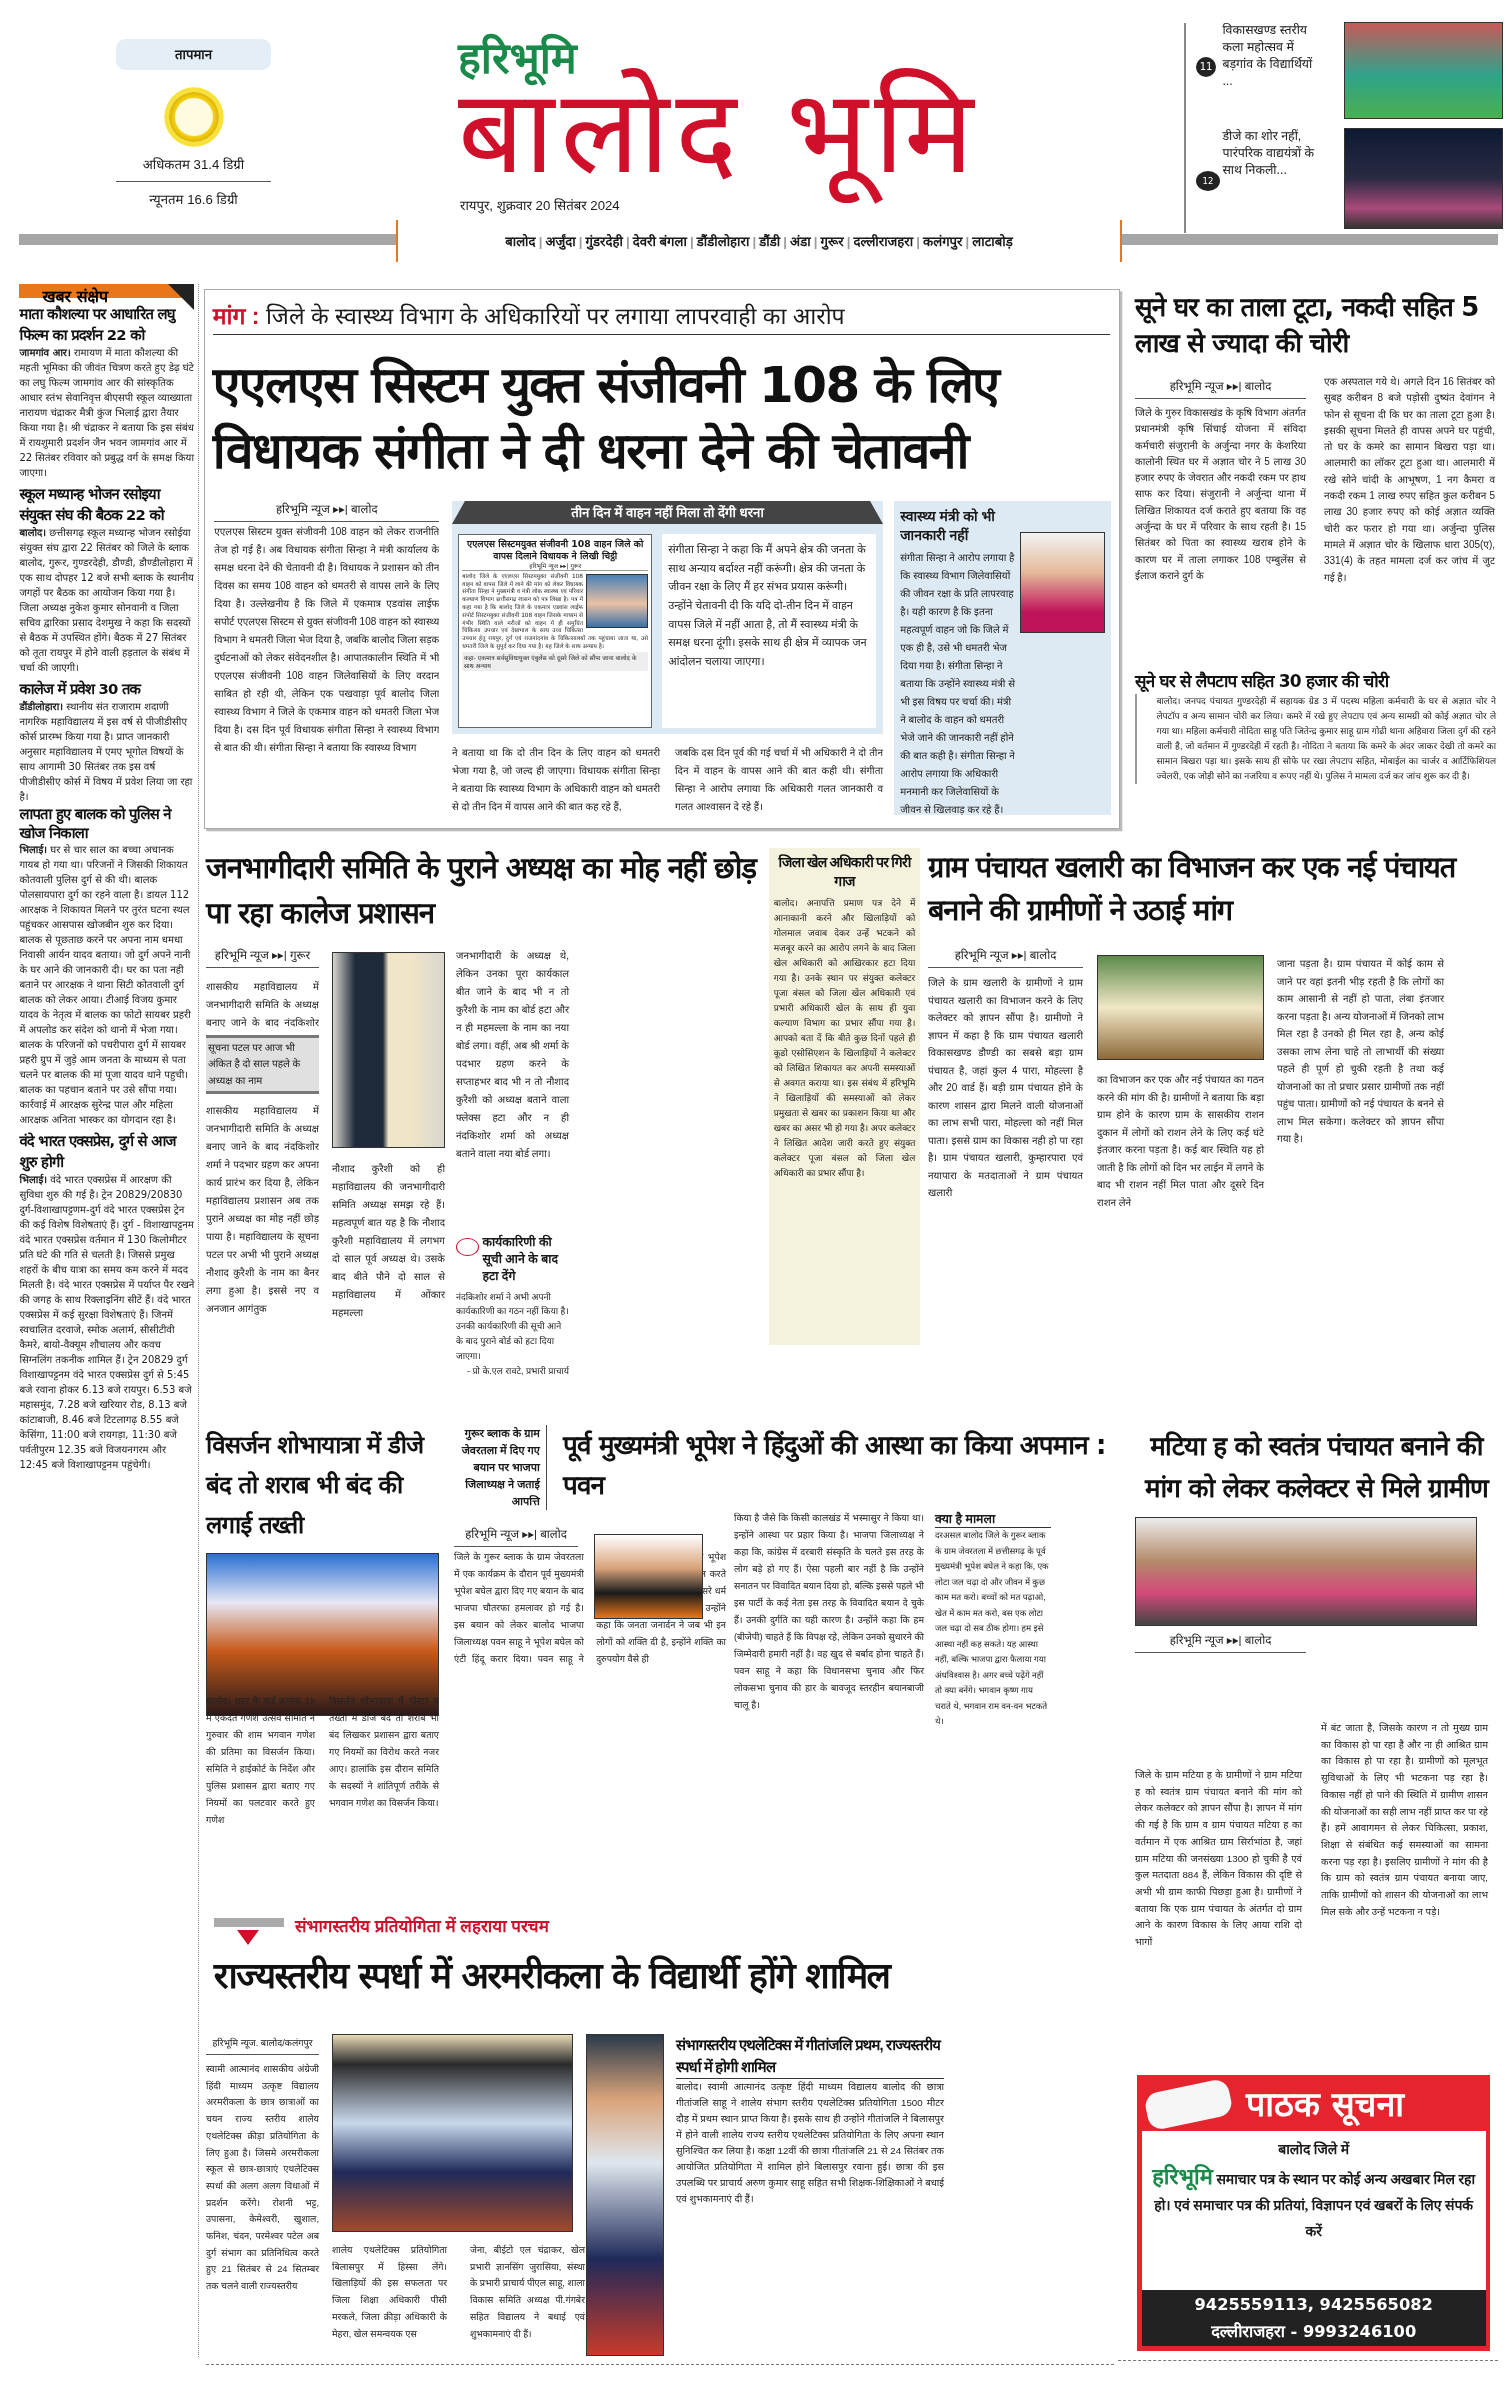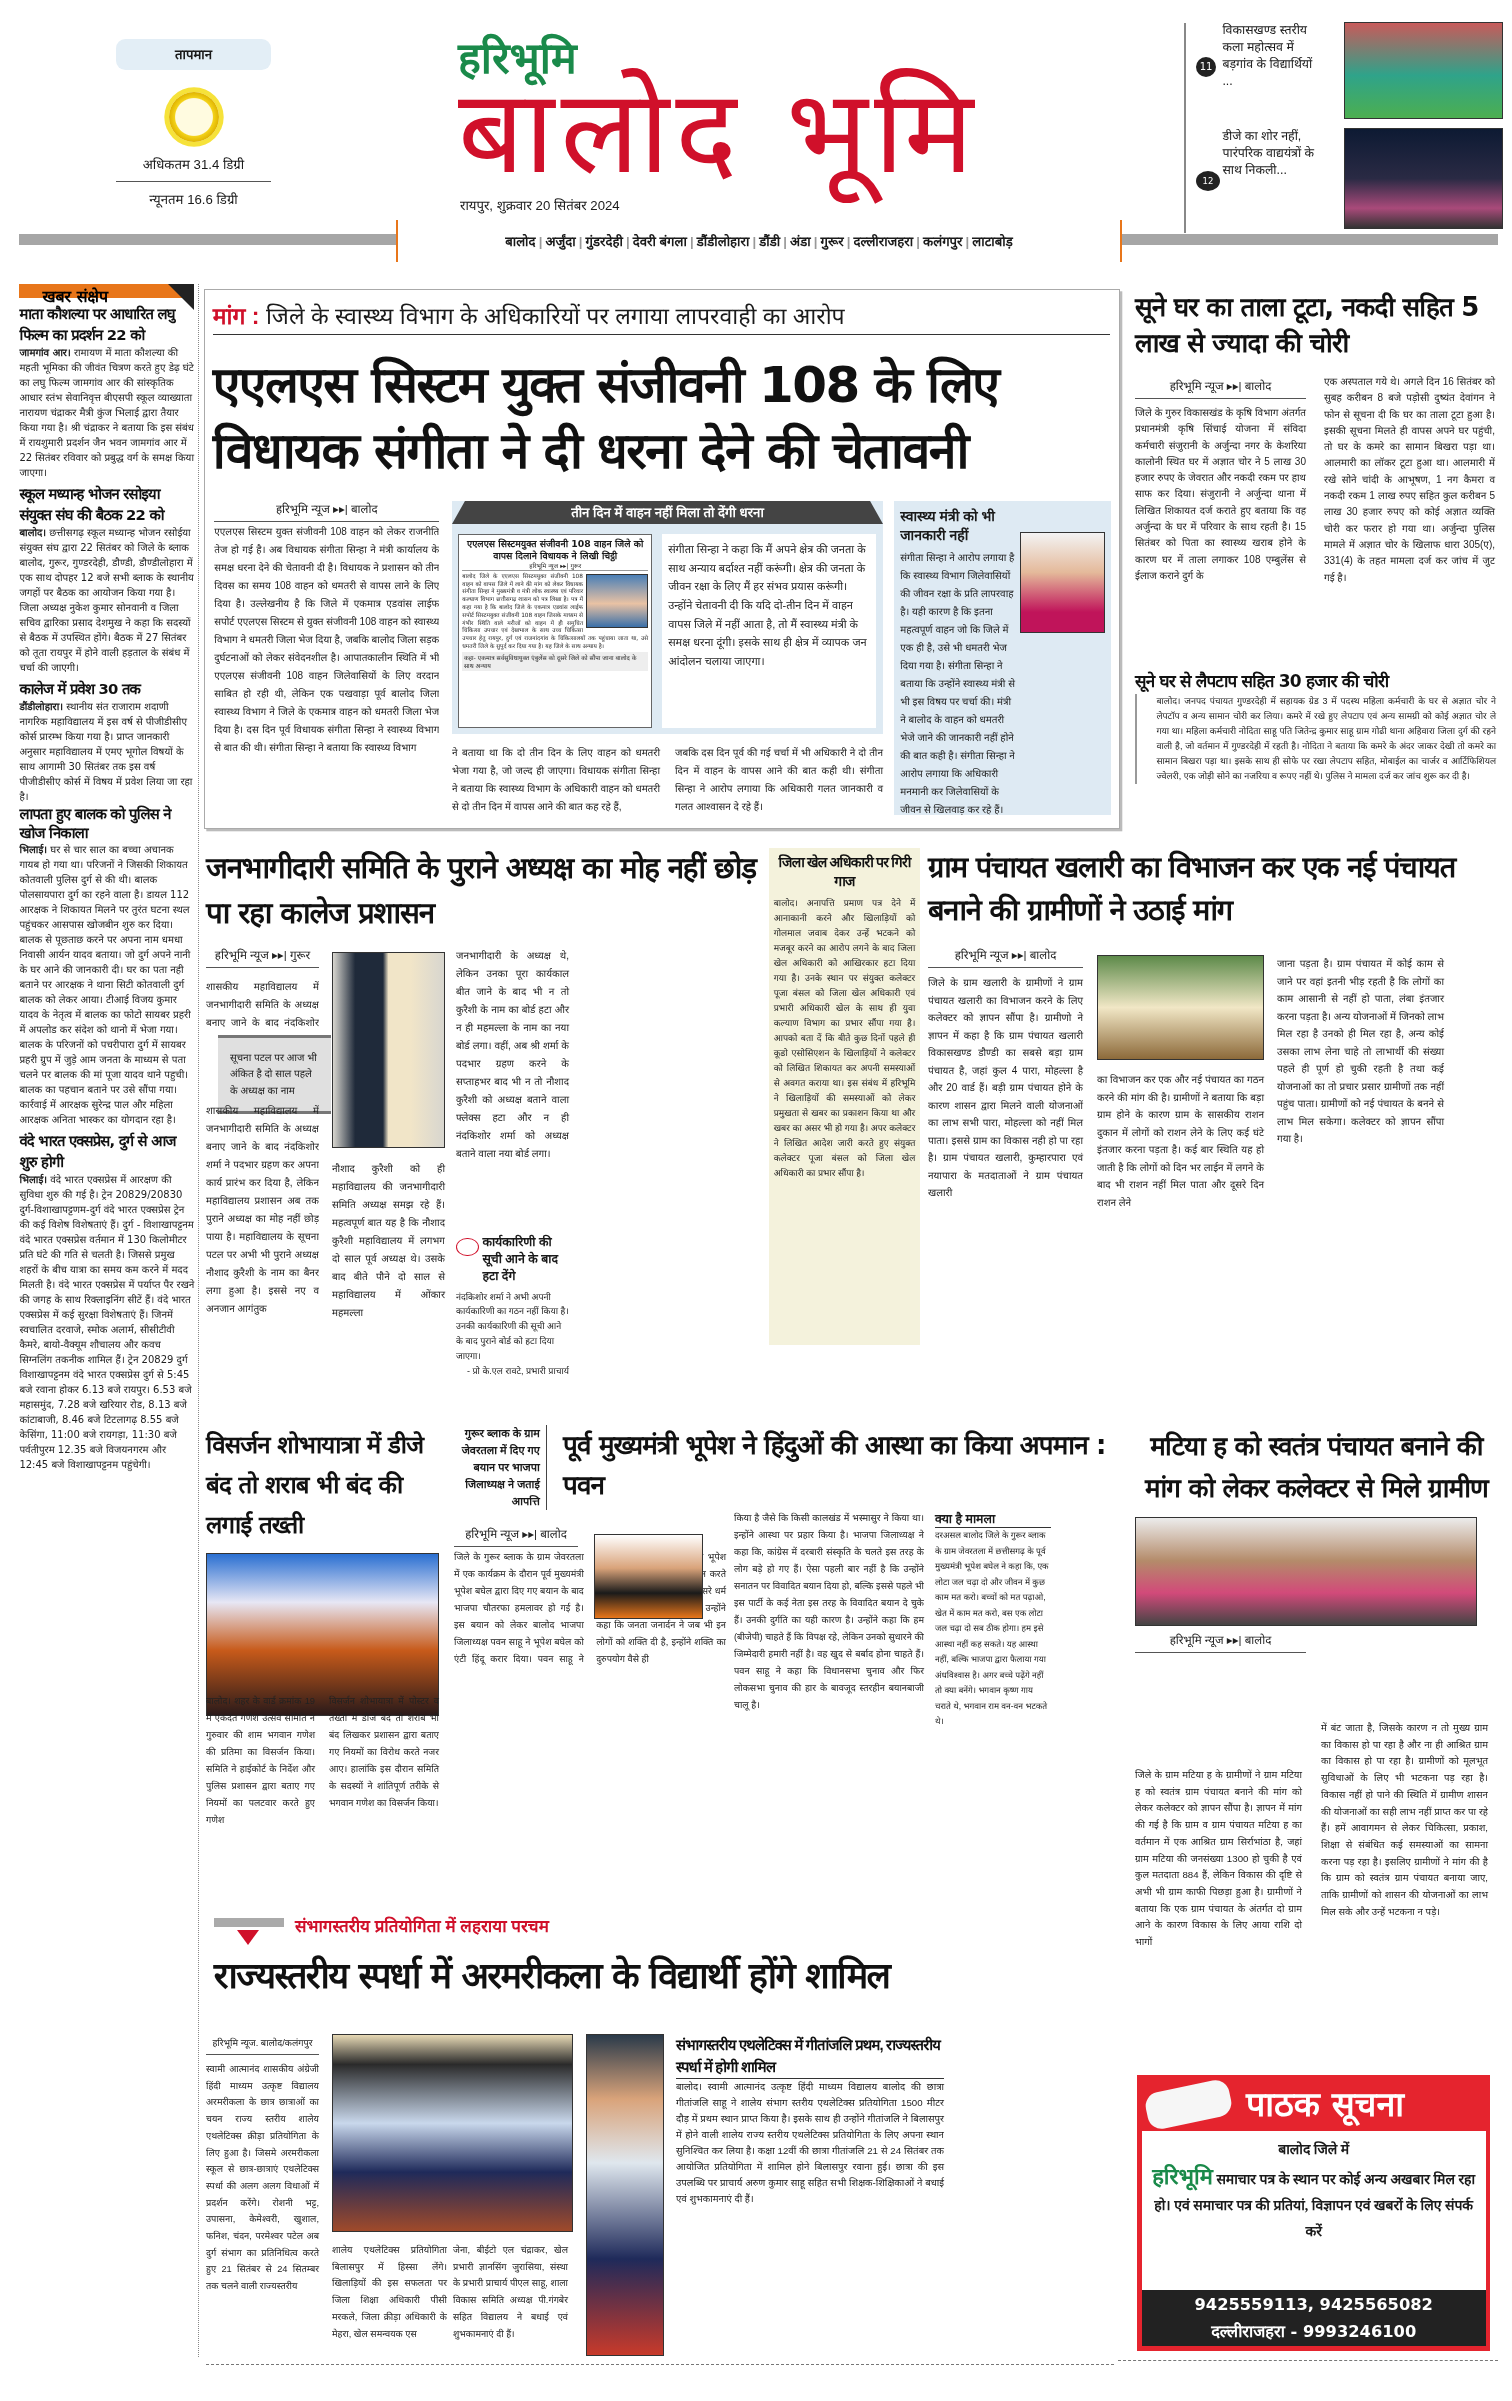--- a/index.html
+++ b/index.html
@@ -135,21 +135,21 @@
 </div>
 <div class="abs" style="left:1135px;top:669px;width:361px;">
   <div class="hl" style="font-size:17px;line-height:25px;letter-spacing:-0.8px">सूने घर से लैपटाप सहित 30 हजार की चोरी</div>
   <div class="cond" style="font-size:9px;line-height:15px;padding-left:19.4px;border-left:2.3px solid #999">बालोद। जनपद पंचायत गुण्डरदेही में सहायक ग्रेड 3 में पदस्थ महिला कर्मचारी के घर से अज्ञात चोर ने लेपटॉप व अन्य सामान चोरी कर लिया। कमरे में रखे हुए लेपटाप एवं अन्य सामग्री को कोई अज्ञात चोर ले गया था। महिला कर्मचारी नोदिता साहू पति जितेन्द्र कुमार साहू ग्राम गोढी थाना अहिवारा जिला दुर्ग की रहने वाली है, जो वर्तमान में गुण्डरदेही में रहती है। नोदिता ने बताया कि कमरे के अंदर जाकर देखी तो कमरे का सामान बिखरा पड़ा था। इसके साथ ही सोफे पर रखा लेपटाप सहित, मोबाईल का चार्जर व आर्टिफिशियल ज्वेलरी, एक जोड़ी सोने का नजरिया व रूपए नहीं थे। पुलिस ने मामला दर्ज कर जांच शुरू कर दी है।</div>
 </div>
 
 <div class="abs" style="left:206px;top:846px;width:563px;height:559px">
   <div class="hl" style="font-size:29.5px;line-height:45px;letter-spacing:-1.2px">जनभागीदारी समिति के पुराने अध्यक्ष का मोह नहीं छोड़ पा रहा कालेज प्रशासन</div>
   <div class="byline" style="position:absolute;left:0;top:101px;width:113px">हरिभूमि न्यूज ▸▸| गुरूर</div>
   <div class="cond" style="position:absolute;left:0;top:132px;width:113px;font-size:10px;line-height:18px;height:54px;overflow:hidden"><span>शासकीय महाविद्यालय में जनभागीदारी समिति के अध्यक्ष बनाए जाने के बाद नंदकिशोर शर्मा ने पदभार ग्रहण कर अपना कार्य प्रारंभ कर दिया है, लेकिन महाविद्यालय प्रशासन अब तक पुराने अध्यक्ष का मोह नहीं छोड़ पाया है। महाविद्यालय के सूचना पटल पर अभी भी पुराने अध्यक्ष नौशाद कुरैशी के नाम का बैनर लगा हुआ है। इससे नए व अनजान आगंतुक</span></div>
-  <div style="position:absolute;left:12px;top:189px;width:113px;background:#e0e0e0;border-top:3.1px solid #777;border-bottom:3.1px solid #777;padding:12px;font-family:'Liberation Sans',sans-serif;font-size:10px;line-height:16.3px">
+  <div style="position:absolute;left:0;top:189px;width:113px;background:#e0e0e0;border-top:3.1px solid #777;border-bottom:3.1px solid #777;padding:2px;font-family:'Liberation Sans',sans-serif;font-size:10px;line-height:16.3px">
     <span>सूचना पटल पर आज भी अंकित है दो साल पहले के अध्यक्ष का नाम</span>
   </div>
   <div class="cond" style="position:absolute;left:0;top:256px;width:113px;font-size:10px;line-height:18px;height:303px;overflow:hidden">शासकीय महाविद्यालय में जनभागीदारी समिति के अध्यक्ष बनाए जाने के बाद नंदकिशोर शर्मा ने पदभार ग्रहण कर अपना कार्य प्रारंभ कर दिया है, लेकिन महाविद्यालय प्रशासन अब तक पुराने अध्यक्ष का मोह नहीं छोड़ पाया है। महाविद्यालय के सूचना पटल पर अभी भी पुराने अध्यक्ष नौशाद कुरैशी के नाम का बैनर लगा हुआ है। इससे नए व अनजान आगंतुक</div>
   <div class="photo" style="position:absolute;left:126px;top:106px;width:113px;height:196px;background:linear-gradient(90deg,#d8d6cf,#1f2a3a 20%,#1f2a3a 45%,#f1e5c8 50%,#f1e5c8 70%,#d8d6cf)"></div>
   <div class="cond" style="position:absolute;left:126px;top:314px;width:113px;font-size:10px;line-height:18px">नौशाद कुरैशी को ही महाविद्यालय की जनभागीदारी समिति अध्यक्ष समझ रहे हैं। महत्वपूर्ण बात यह है कि नौशाद कुरैशी महाविद्यालय में लगभग दो साल पूर्व अध्यक्ष थे। उसके बाद बीते पौने दो साल से महाविद्यालय में ओंकार महमल्ला</div>
   <div class="cond" style="position:absolute;left:250px;top:101px;width:113px;font-size:10px;line-height:18px">जनभागीदारी के अध्यक्ष थे, लेकिन उनका पूरा कार्यकाल बीत जाने के बाद भी न तो कुरैशी के नाम का बोर्ड हटा और न ही महमल्ला के नाम का नया बोर्ड लगा। वहीं, अब श्री शर्मा के पदभार ग्रहण करने के सप्ताहभर बाद भी न तो नौशाद कुरैशी को अध्यक्ष बताने वाला फ्लेक्स हटा और न ही नंदकिशोर शर्मा को अध्यक्ष बताने वाला नया बोर्ड लगा।</div>
   <div style="position:absolute;left:250px;top:388px;width:113px">
     <div style="position:absolute;left:0;top:3.9px;width:23px;height:18.6px;border:1.6px solid #d0102a;border-radius:50%"></div>
     <div style="margin-left:26.4px;font-family:'Liberation Sans',sans-serif;font-weight:bold;font-size:12.4px;line-height:17px">कार्यकारिणी की सूची आने के बाद हटा देंगे</div>
     <div style="font-family:'Liberation Sans',sans-serif;font-size:9px;line-height:14.8px;margin-top:4.7px">नंदकिशोर शर्मा ने अभी अपनी कार्यकारिणी का गठन नहीं किया है। उनकी कार्यकारिणी की सूची आने के बाद पुराने बोर्ड को हटा दिया जाएगा।</div>
@@ -201,21 +201,21 @@
 
 <div class="abs" style="left:206px;top:1910px;width:908px;">
   <div style="position:absolute;left:7.8px;top:7.8px;width:70px;height:9.3px;background:#aaa"></div>
   <div style="position:absolute;left:31px;top:20px;border-left:11px solid transparent;border-right:11px solid transparent;border-top:15.5px solid #d0102a"></div>
   <div style="position:absolute;left:89px;top:3.9px;font-family:'Liberation Sans',sans-serif;font-weight:bold;color:#d0102a;font-size:17px">संभागस्तरीय प्रतियोगिता में लहराया परचम</div>
   <div class="hl" style="position:absolute;left:7.8px;top:39px;font-size:36px;line-height:54px;letter-spacing:-1.6px">राज्यस्तरीय स्पर्धा में अरमरीकला के विद्यार्थी होंगे शामिल</div>
   <div class="byline" style="position:absolute;left:0;top:126px;width:113px;font-size:9.3px">हरिभूमि न्यूज. बालोद/कलंगपुर</div>
   <div class="cond" style="position:absolute;left:0;top:151px;width:113px;font-size:9.3px;line-height:16.7px">स्वामी आत्मानंद शासकीय अंग्रेजी हिंदी माध्यम उत्कृष्ट विद्यालय अरमरीकला के छात्र छात्राओं का चयन राज्य स्तरीय शालेय एथलेटिक्स क्रीड़ा प्रतियोगिता के लिए हुआ है। जिसमे अरमरीकला स्कूल से छात्र-छात्राएं एथलेटिक्स स्पर्धा की अलग अलग विधाओं में प्रदर्शन करेंगे। रोशनी भट्ट, उपासना, केमेश्वरी, खुशाल, फनिश, चंदन, परमेश्वर पटेल अब दुर्ग संभाग का प्रतिनिधित्व करते हुए 21 सितंबर से 24 सितम्बर तक चलने वाली राज्यस्तरीय</div>
   <div class="photo" style="position:absolute;left:126px;top:124px;width:241px;height:198px;background:linear-gradient(180deg,#e7d9b5,#2a2a2a 15%,#c9d8ec 45%,#1f2a5a 70%,#a04a2a)"></div>
   <div class="cond" style="position:absolute;left:126px;top:332px;width:115px;font-size:9.3px;line-height:16.7px">शालेय एथलेटिक्स प्रतियोगिता बिलासपुर में हिस्सा लेंगे। खिलाड़ियों की इस सफलता पर जिला शिक्षा अधिकारी पीसी मरकले, जिला क्रीड़ा अधिकारी के मेहरा, खेल समन्वयक एस</div>
-  <div class="cond" style="position:absolute;left:247px;top:332px;width:115px;font-size:9.3px;line-height:16.7px">जेना, बीईटो एल चंद्राकर, खेल प्रभारी ज्ञानसिंग जुरासिया, संस्था के प्रभारी प्राचार्य पीएल साहू, शाला विकास समिति अध्यक्ष पी.गंगबेर सहित विद्यालय ने बधाई एवं शुभकामनाएं दी हैं।</div>
+  <div class="cond" style="position:absolute;left:264px;top:332px;width:115px;font-size:9.3px;line-height:16.7px">जेना, बीईटो एल चंद्राकर, खेल प्रभारी ज्ञानसिंग जुरासिया, संस्था के प्रभारी प्राचार्य पीएल साहू, शाला विकास समिति अध्यक्ष पी.गंगबेर सहित विद्यालय ने बधाई एवं शुभकामनाएं दी हैं।</div>
   <div class="photo" style="position:absolute;left:380px;top:124px;width:78px;height:322px;background:linear-gradient(180deg,#2a3a4a,#d9a37a 20%,#dfe7ee 40%,#1f2a5a 70%,#c83a2a)"></div>
   <div style="position:absolute;left:470px;top:124px;width:268px">
     <div class="hl" style="font-size:14.8px;line-height:22px;border-bottom:1.6px solid #333;font-family:'Liberation Sans',sans-serif">संभागस्तरीय एथलेटिक्स में गीतांजलि प्रथम, राज्यस्तरीय स्पर्धा में होगी शामिल</div>
     <div class="cond" style="font-size:9.7px;line-height:16px">बालोद। स्वामी आत्मानंद उत्कृष्ट हिंदी माध्यम विद्यालय बालोद की छात्रा गीतांजलि साहू ने शालेय संभाग स्तरीय एथलेटिक्स प्रतियोगिता 1500 मीटर दौड़ में प्रथम स्थान प्राप्त किया है। इसके साथ ही उन्होंने गीतांजलि ने बिलासपुर में होने वाली शालेय राज्य स्तरीय एथलेटिक्स प्रतियोगिता के लिए अपना स्थान सुनिश्चित कर लिया है। कक्षा 12वीं की छात्रा गीतांजलि 21 से 24 सितंबर तक आयोजित प्रतियोगिता में शामिल होने बिलासपुर रवाना हुई। छात्रा की इस उपलब्धि पर प्राचार्य अरुण कुमार साहू सहित सभी शिक्षक-शिक्षिकाओं ने बधाई एवं शुभकामनाएं दी हैं।</div>
   </div>
 </div>
 <div class="dash" style="left:206px;top:2364px;width:908px"></div>
 
 <div class="abs" style="left:1137px;top:2075px;width:353px;height:276px;background:#e5242e;padding:4.7px">
   <div style="position:absolute;left:9.3px;top:11px;width:85px;height:37px;background:#f6f6f6;border-radius:14px;transform:rotate(-12deg)"></div>

